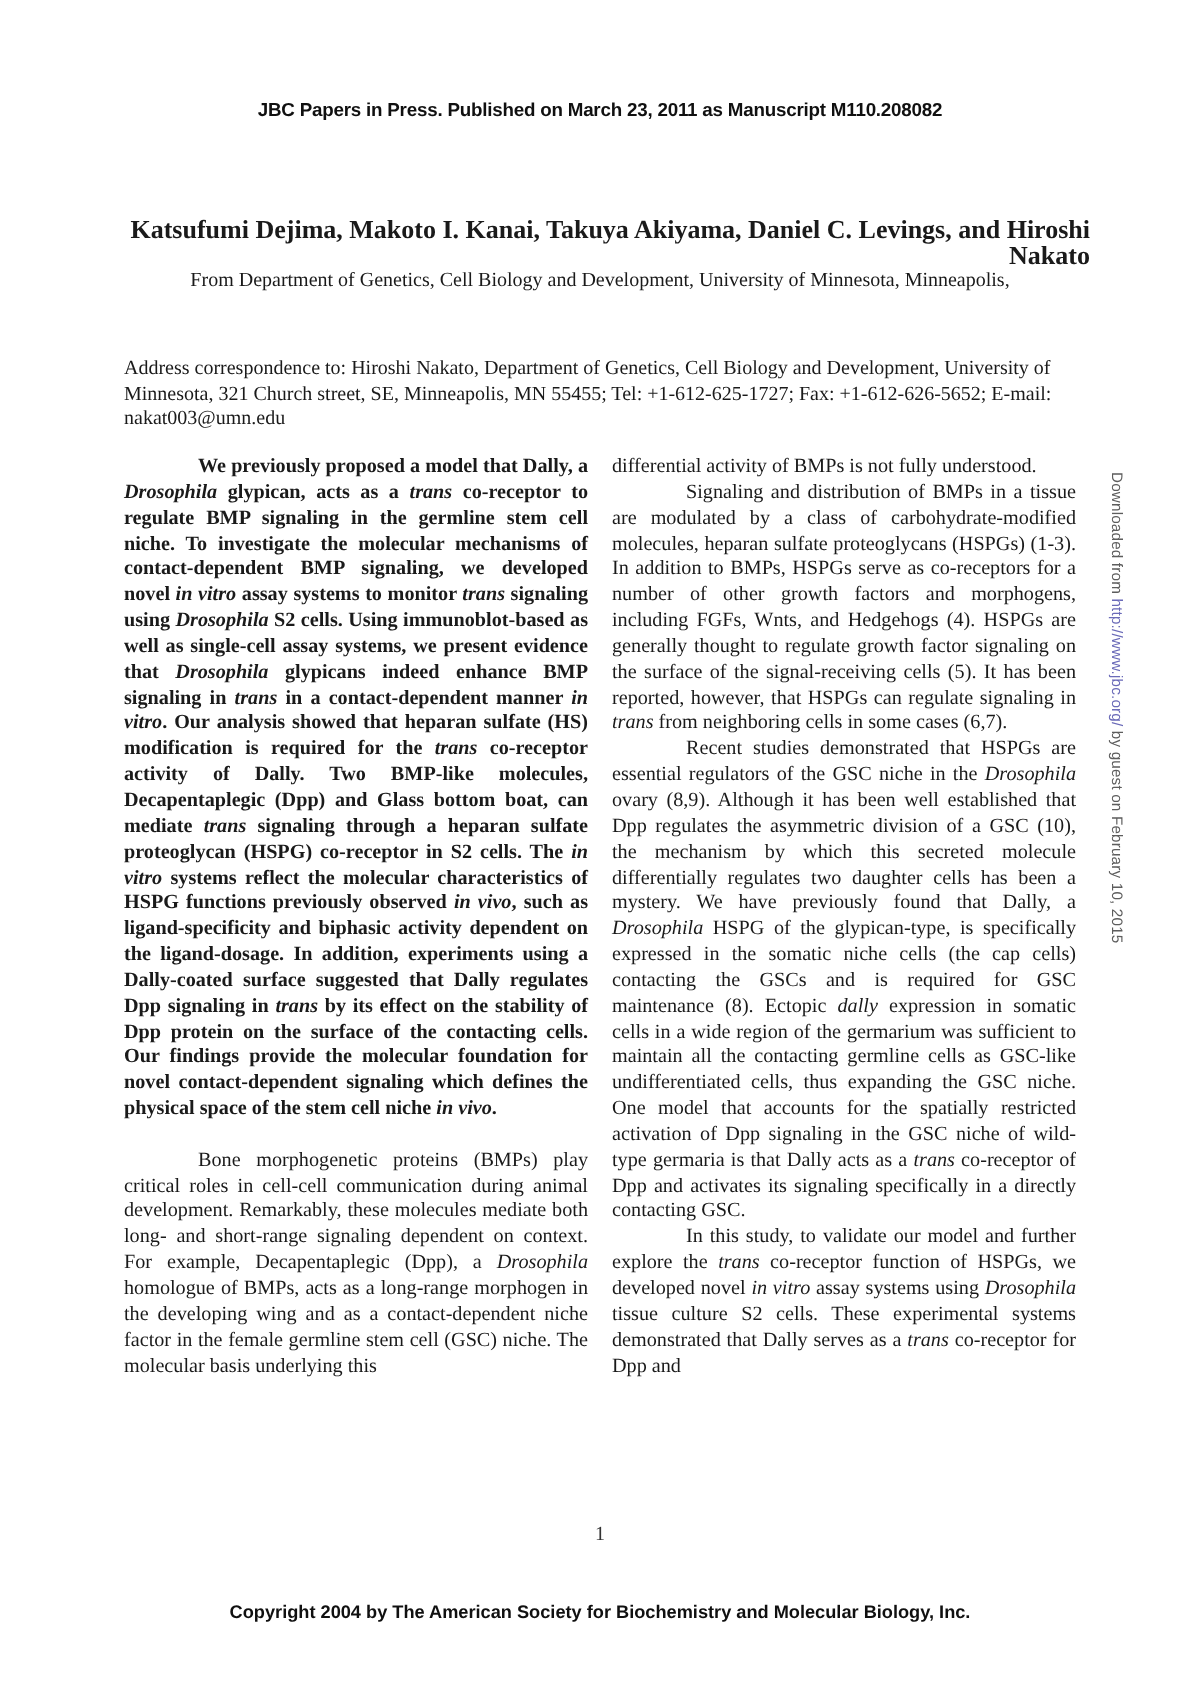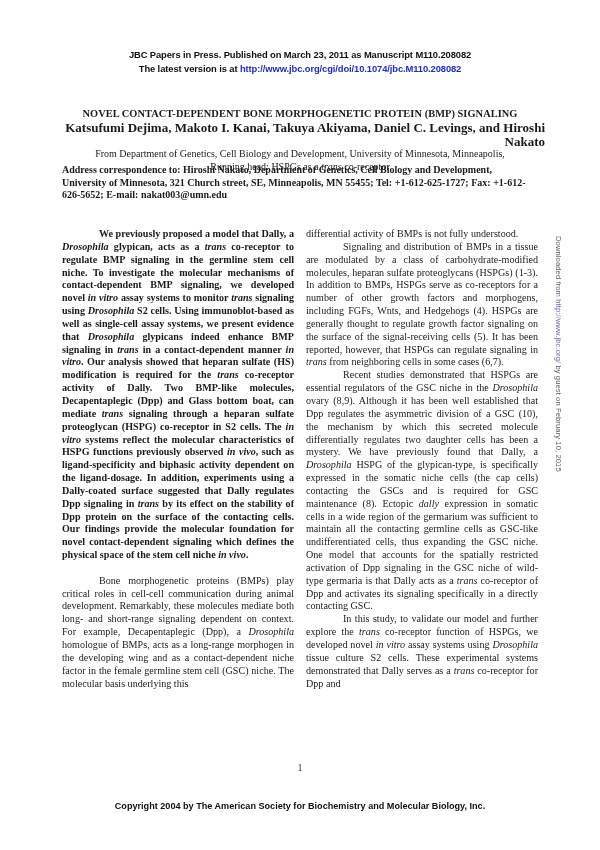--- a/index.html
+++ b/index.html
@@ -73,27 +73,26 @@
   }
   .runhead {
     font-size: 10px;
     line-height: 12.6px;
     margin-top: 0px;
   }
 
   
   .correspondence {
     position: absolute;
-    top: 164px;
+    top: 179px;
     left: 62px;
     width: 476px;
     font-size: 10px;
     line-height: 12.7px;
     text-align: left;
-    font-weight: bold;
   }
 
   
   .col {
     position: absolute;
     top: 228px;
     width: 232px;
     font-size: 10.1px;
     line-height: 12.85px;
     text-align: justify;
@@ -157,32 +156,29 @@
     text-decoration: none;
   }
 </style>
 </head>
 <body>
 
 <div class="page">
 
   <div class="stamp">
     <div>JBC Papers in Press. Published on March 23, 2011 as Manuscript M110.208082</div>
-    <div class="line2"><span>The latest version is at </span><a class="link" href="#">http://www.jbc.org/cgi/doi/10.1074/jbc.M110.208082</a></div>
   </div>
 
   <div class="titleblock">
     <div class="doc-title">
-      <div>NOVEL CONTACT-DEPENDENT BONE MORPHOGENETIC PROTEIN (BMP) SIGNALING</div>
     </div>
     <div class="authors">Katsufumi Dejima, Makoto I. Kanai, Takuya Akiyama, Daniel C. Levings, and Hiroshi Nakato</div>
     <div class="affil">
       <div>From Department of Genetics, Cell Biology and Development, University of Minnesota, Minneapolis,</div>
     </div>
-    <div class="runhead"><span>Running head:  HSPGs as a </span><i>trans</i><span> co-receptor</span></div>
   </div>
 
   <div class="correspondence">Address correspondence to: Hiroshi Nakato, Department of Genetics, Cell Biology and Development, University of Minnesota,  321 Church street, SE, Minneapolis, MN 55455; Tel: +1-612-625-1727; Fax: +1-612-626-5652; E-mail: nakat003@umn.edu</div>
 
   <div class="col left">
     <p class="abs">We previously proposed a model that Dally, a <i>Drosophila</i> glypican, acts as a <i>trans</i> co-receptor to regulate BMP signaling in the germline stem cell niche.  To investigate the molecular mechanisms of contact-dependent BMP signaling, we developed novel <i>in vitro</i> assay systems to monitor <i>trans</i> signaling using <i>Drosophila</i> S2 cells.  Using immunoblot-based as well as single-cell assay systems, we present evidence that <i>Drosophila</i> glypicans indeed enhance BMP signaling in <i>trans</i> in a contact-dependent manner <i>in vitro</i>.  Our analysis showed that heparan sulfate (HS) modification is required for the <i>trans</i> co-receptor activity of Dally.  Two BMP-like molecules, Decapentaplegic (Dpp) and Glass bottom boat, can mediate <i>trans</i> signaling through a heparan sulfate proteoglycan (HSPG) co-receptor in S2 cells.  The <i>in vitro</i> systems reflect the molecular characteristics of HSPG functions previously observed <i>in vivo</i>, such as ligand-specificity and biphasic activity dependent on the ligand-dosage.  In addition, experiments using a Dally-coated surface suggested that Dally regulates Dpp signaling in <i>trans</i> by its effect on the stability of Dpp protein on the surface of the contacting cells.  Our findings provide the molecular foundation for novel contact-dependent signaling which defines the physical space of the stem cell niche <i>in vivo</i>.</p>
     <div class="gap"></div>
     <p>Bone morphogenetic proteins (BMPs) play critical roles in cell-cell communication during animal development.  Remarkably, these molecules mediate both long- and short-range signaling dependent on context.  For example, Decapentaplegic (Dpp), a <i>Drosophila</i> homologue of BMPs, acts as a long-range morphogen in the developing wing and as a contact-dependent niche factor in the female germline stem cell (GSC) niche.  The molecular basis underlying this</p>
   </div>
 

